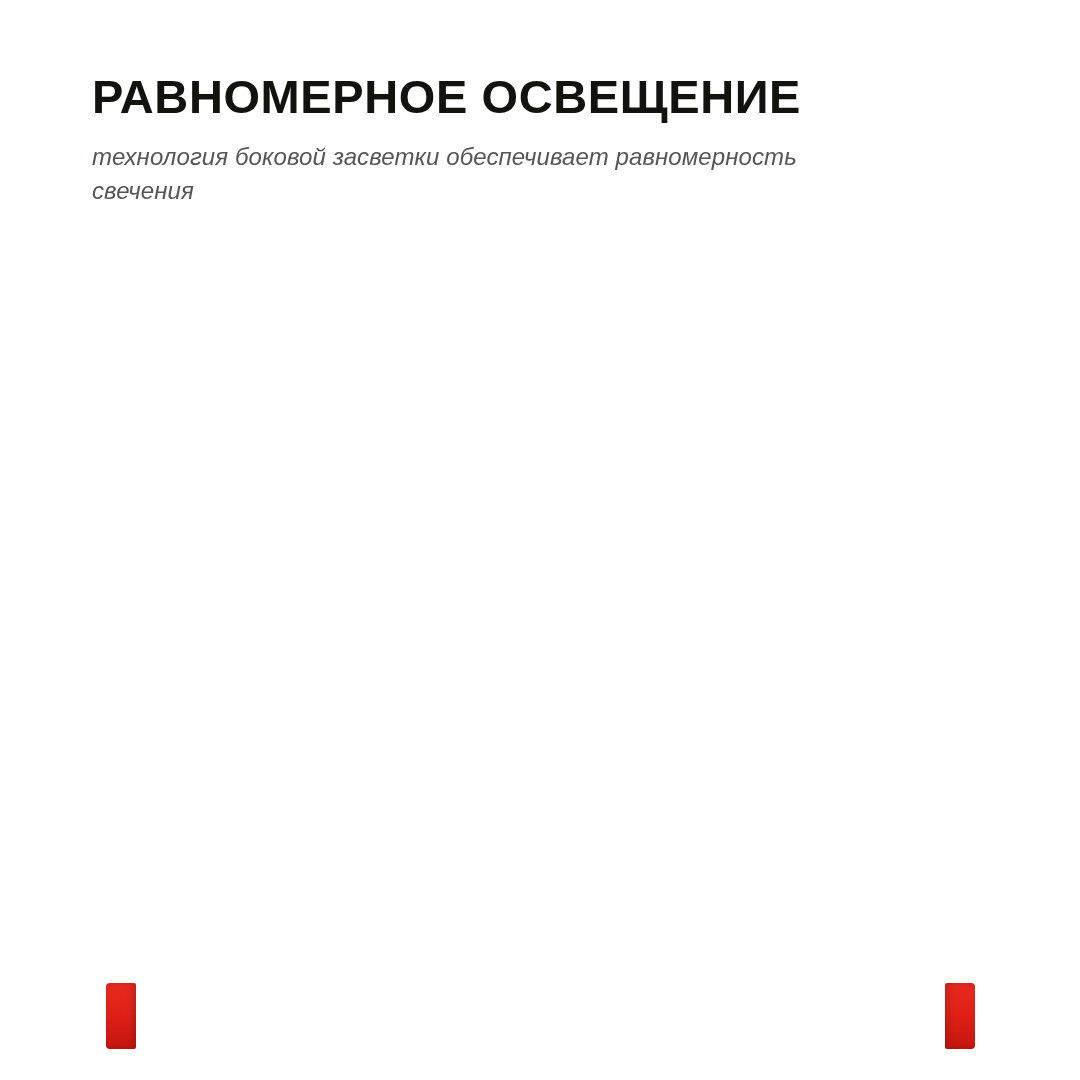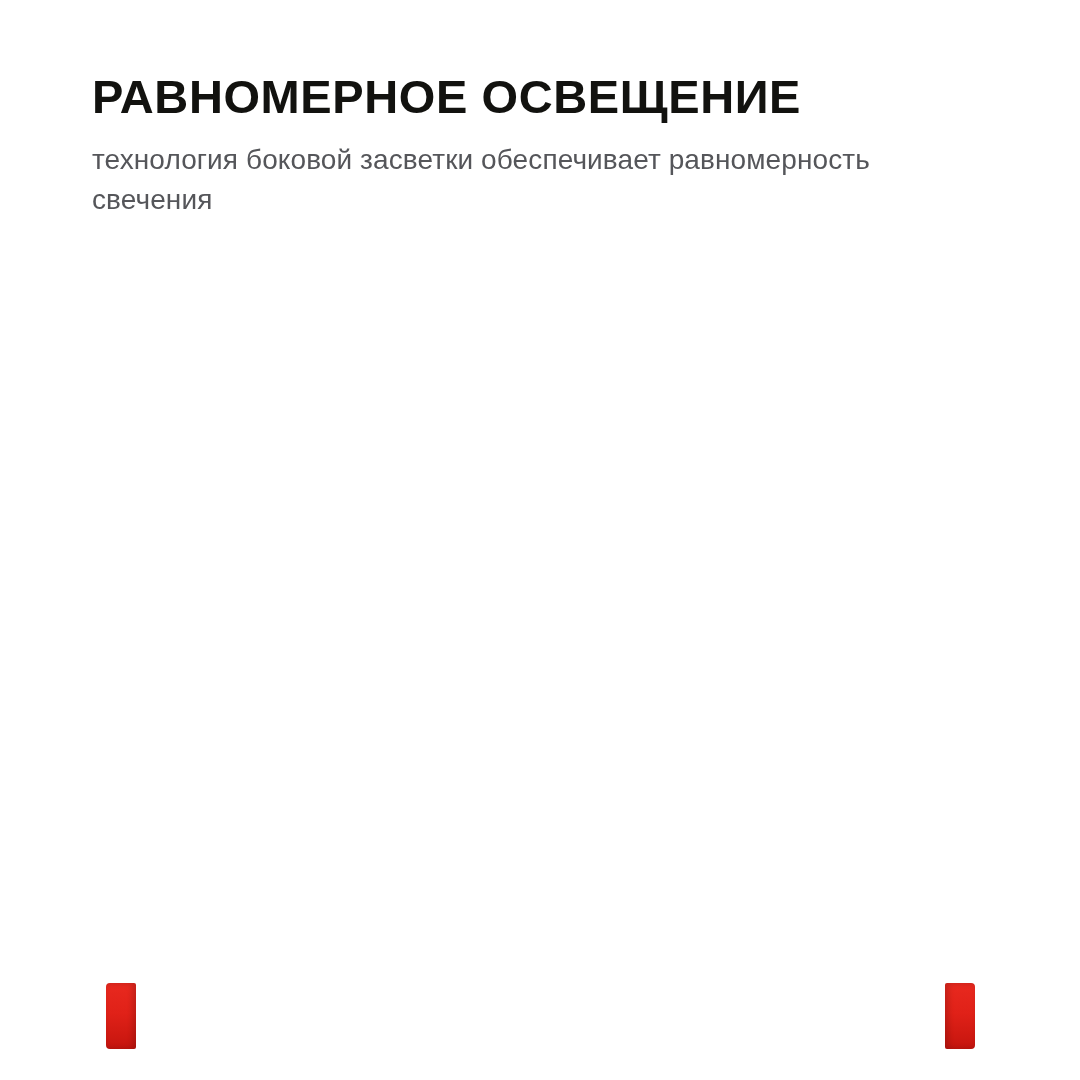--- a/index.html
+++ b/index.html
@@ -35,26 +35,27 @@
     font-weight: bold;
     letter-spacing: 0.6px;
     color: #12120f;
     text-transform: uppercase;
     white-space: nowrap;
   }
 
   .subhead {
     margin-top: 18px;
     font-family: "Liberation Sans", sans-serif;
-    font-size: 28px;
+    font-size: 24px;
     line-height: 1.42;
     font-weight: normal;
     color: #55565a;
     letter-spacing: 0.1px;
     max-width: 800px;
+    font-style: italic;
   }
 
   
   .product-stage {
     position: absolute;
     left: 0;
     top: 430px;
     width: 1080px;
     height: 650px;
     overflow: hidden;

